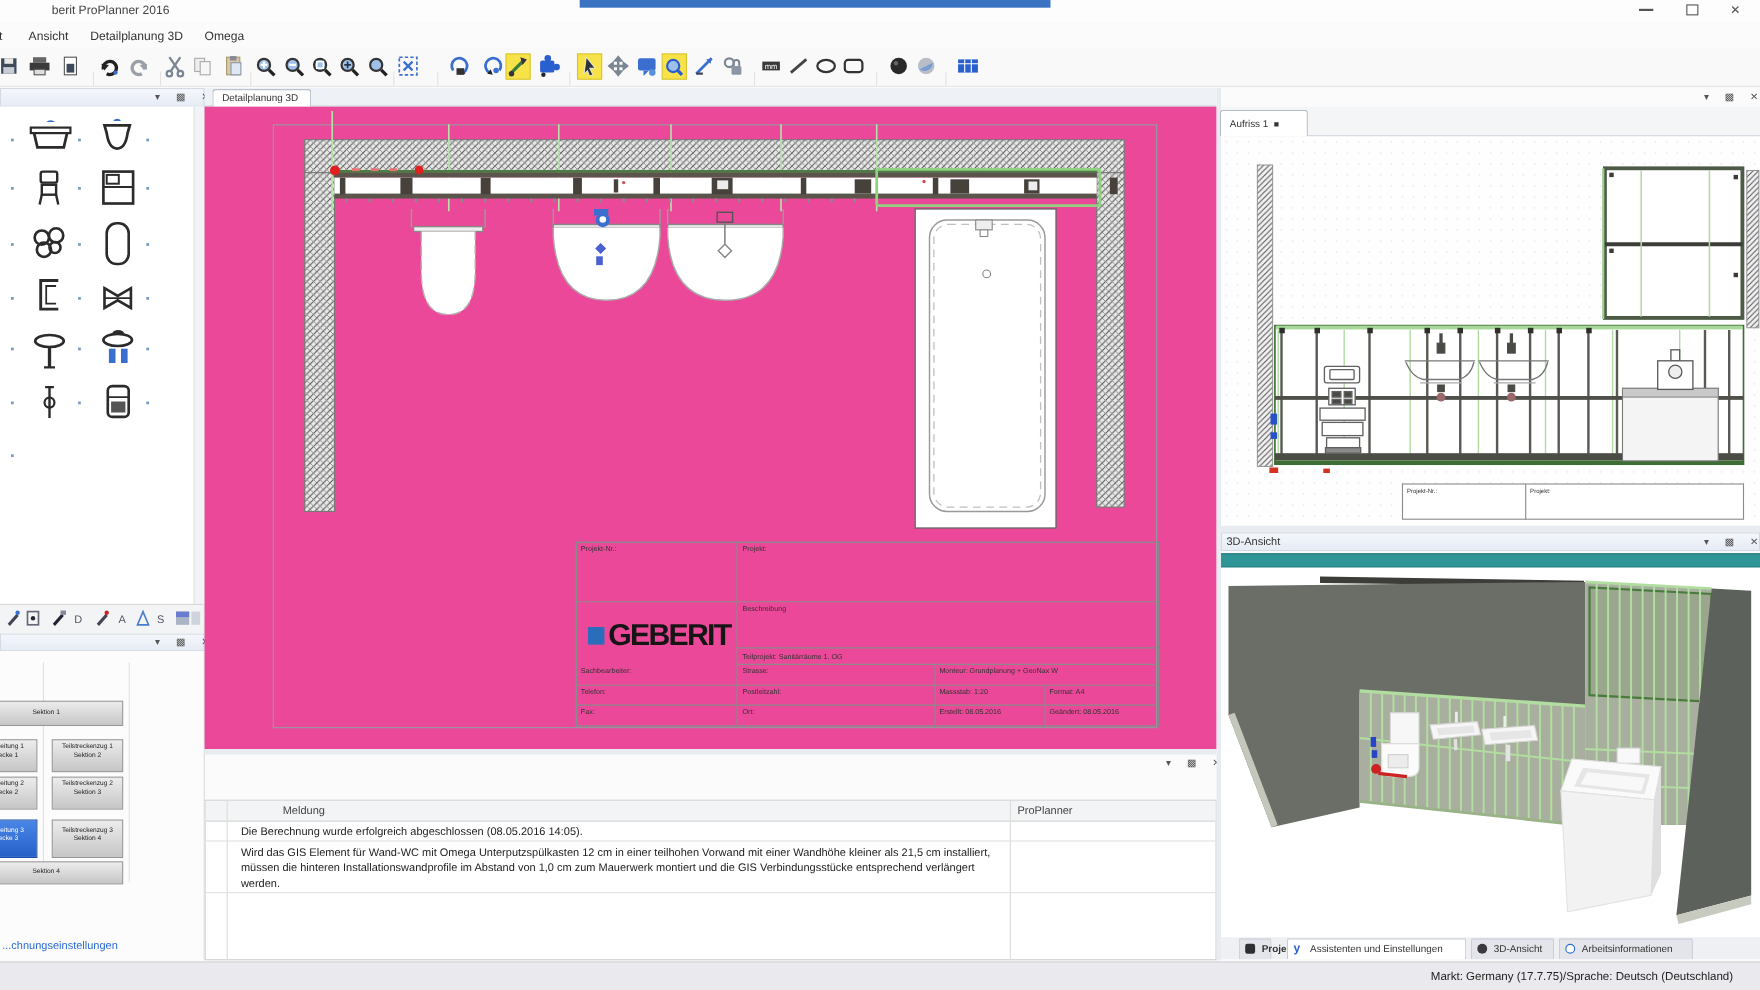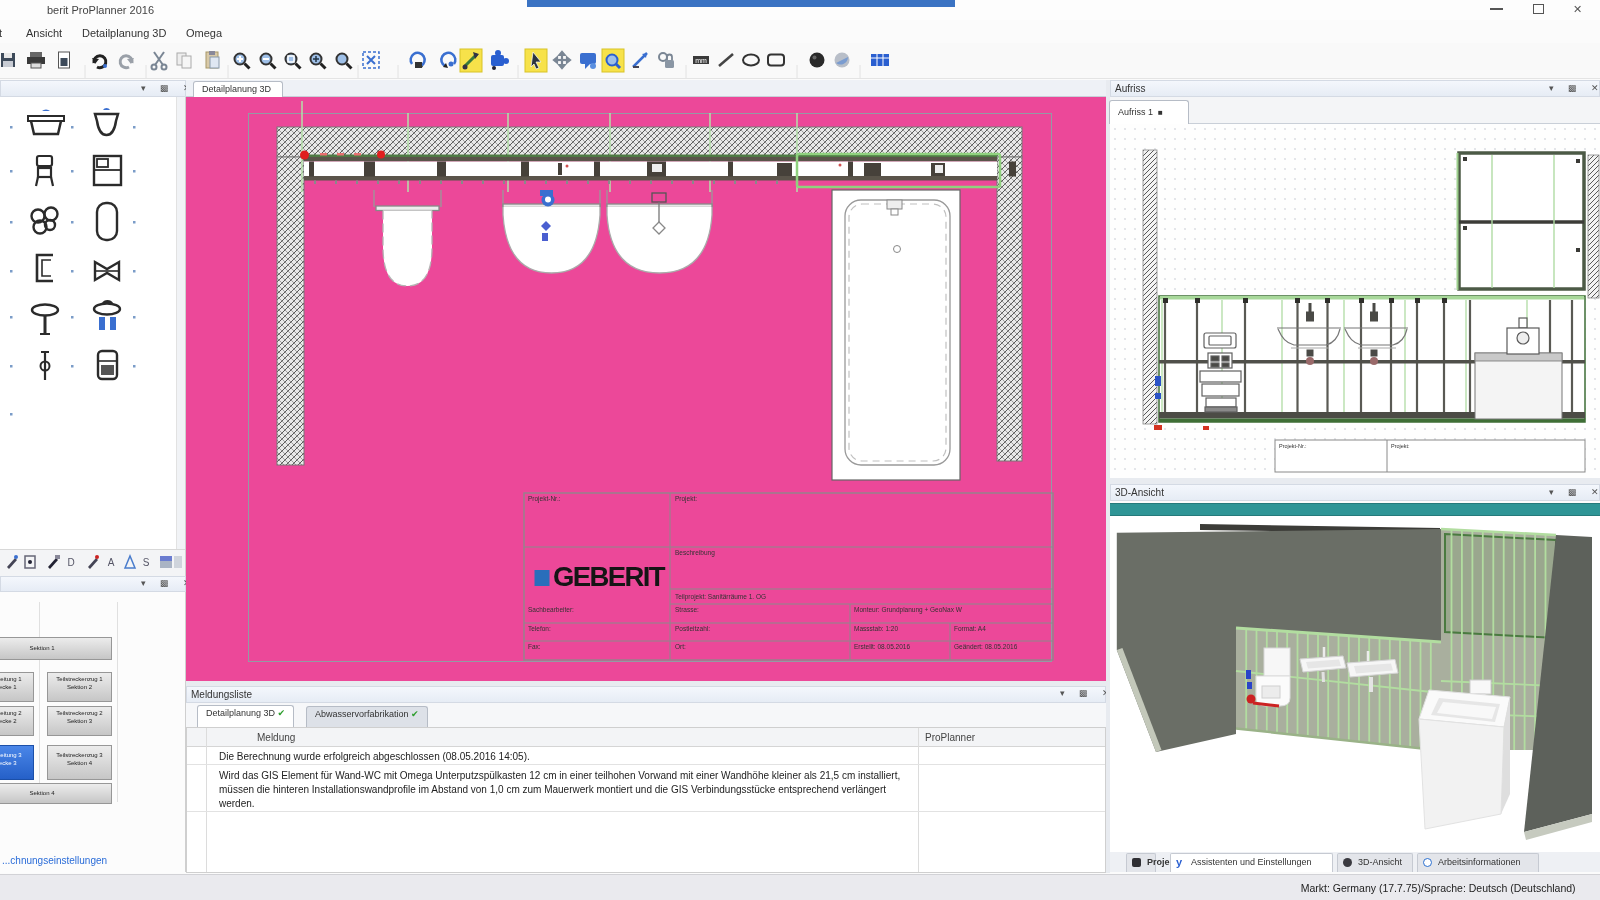--- a/index.html
+++ b/index.html
@@ -544,40 +544,34 @@
         <text x="489" y="552">Ort:</text>
         <text x="668" y="552">Erstellt:  08.05.2016</text>
         <text x="768" y="552">Geändert: 08.05.2016</text>
       </g>
       <rect x="348.5" y="473" width="15" height="16" fill="#2a6ebb"></rect>
       <text x="367" y="489" font-size="27.5" font-weight="bold" letter-spacing="-1.6" fill="#151515" font-family="Liberation Sans, sans-serif">GEBERIT</text>
     </svg>
   </div>
 
   <div class="abs" id="msplit"></div>
-  <div class="abs dockhead" id="mhead">Meldungsliste</div>
   <div class="winbtns" style="left:1060px;top:688px;">▾&nbsp;▩&nbsp;✕</div>
-  <div class="abs" id="mtabs">
-    <div class="tab" style="left:11px;top:2px;height:22px;background:#fff;">Detailplanung 3D <span style="color:#2e9e2e;">✔</span></div>
-    <div class="tab" style="left:120px;top:3px;height:21px;background:#dde1e8;">Abwasservorfabrikation <span style="color:#2e9e2e;">✔</span></div>
-  </div>
   <div class="abs" id="mbody">
     <div class="abs" style="left:0;top:0;width:918px;height:19px;background:#f3f4f6;border-bottom:1px solid #d5d5d5;box-sizing:border-box;"></div>
     <div class="abs" style="left:19px;top:0;width:1px;height:144px;background:#dcdcdc;"></div>
     <div class="abs" style="left:731px;top:0;width:1px;height:144px;background:#dcdcdc;"></div>
     <div class="abs" style="left:33px;top:4px;font-size:10px;color:#444;margin-left:37px;">Meldung</div>
     <div class="abs" style="left:738px;top:4px;font-size:10px;color:#444;">ProPlanner</div>
     <div class="abs" style="left:32px;top:23px;font-size:10px;color:#222;">Die Berechnung wurde erfolgreich abgeschlossen (08.05.2016 14:05).</div>
     <div class="abs" style="left:0;top:36px;width:918px;height:1px;background:#e2e2e2;"></div>
     <div class="abs" style="left:32px;top:41px;width:705px;font-size:10px;color:#222;line-height:14px;">Wird das GIS Element für Wand-WC mit Omega Unterputzspülkasten 12 cm in einer teilhohen Vorwand mit einer Wandhöhe kleiner als 21,5 cm installiert, müssen die hinteren Installationswandprofile im Abstand von 1,0 cm zum Mauerwerk montiert und die GIS Verbindungsstücke entsprechend verlängert werden.</div>
     <div class="abs" style="left:0;top:83px;width:918px;height:1px;background:#e2e2e2;"></div>
   </div>
 
   <div class="abs" id="rsplit"></div>
-  <div class="abs dockhead" id="aufhead">Aufriss</div>
   <div class="winbtns" style="left:1549px;top:83px;">▾&nbsp;▩&nbsp;✕</div>
   <div class="abs" id="auftabs"></div>
   <div class="tab" style="left:1109px;top:100px;width:80px;height:24px;padding-top:6px;">Aufriss 1&nbsp;&nbsp;<span style="color:#333;font-size:8px;">■</span></div>
   <div class="abs" id="aufcanvas">
     <svg class="abs" id="aufsvg" style="left:0;top:0;" width="490" height="354">
       <defs>
         <pattern id="hatch2" width="5" height="5" patternUnits="userSpaceOnUse">
           <rect width="5" height="5" fill="#f2f2f2"></rect>
           <path d="M0,5 L5,0 M-1,1 L1,-1 M4,6 L6,4" stroke="#575757" stroke-width="1"></path>
         </pattern>

